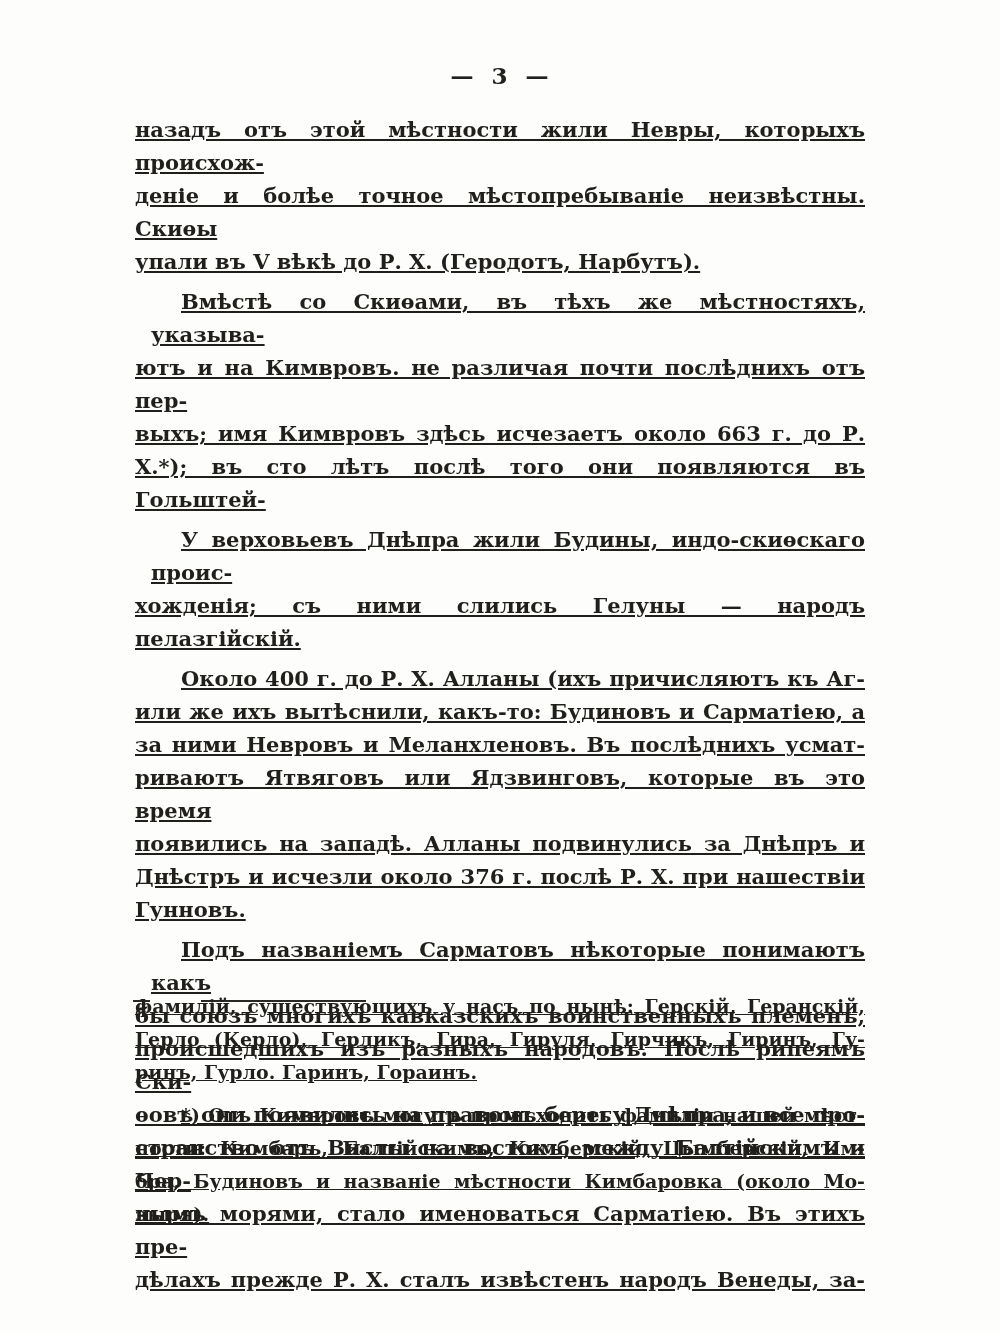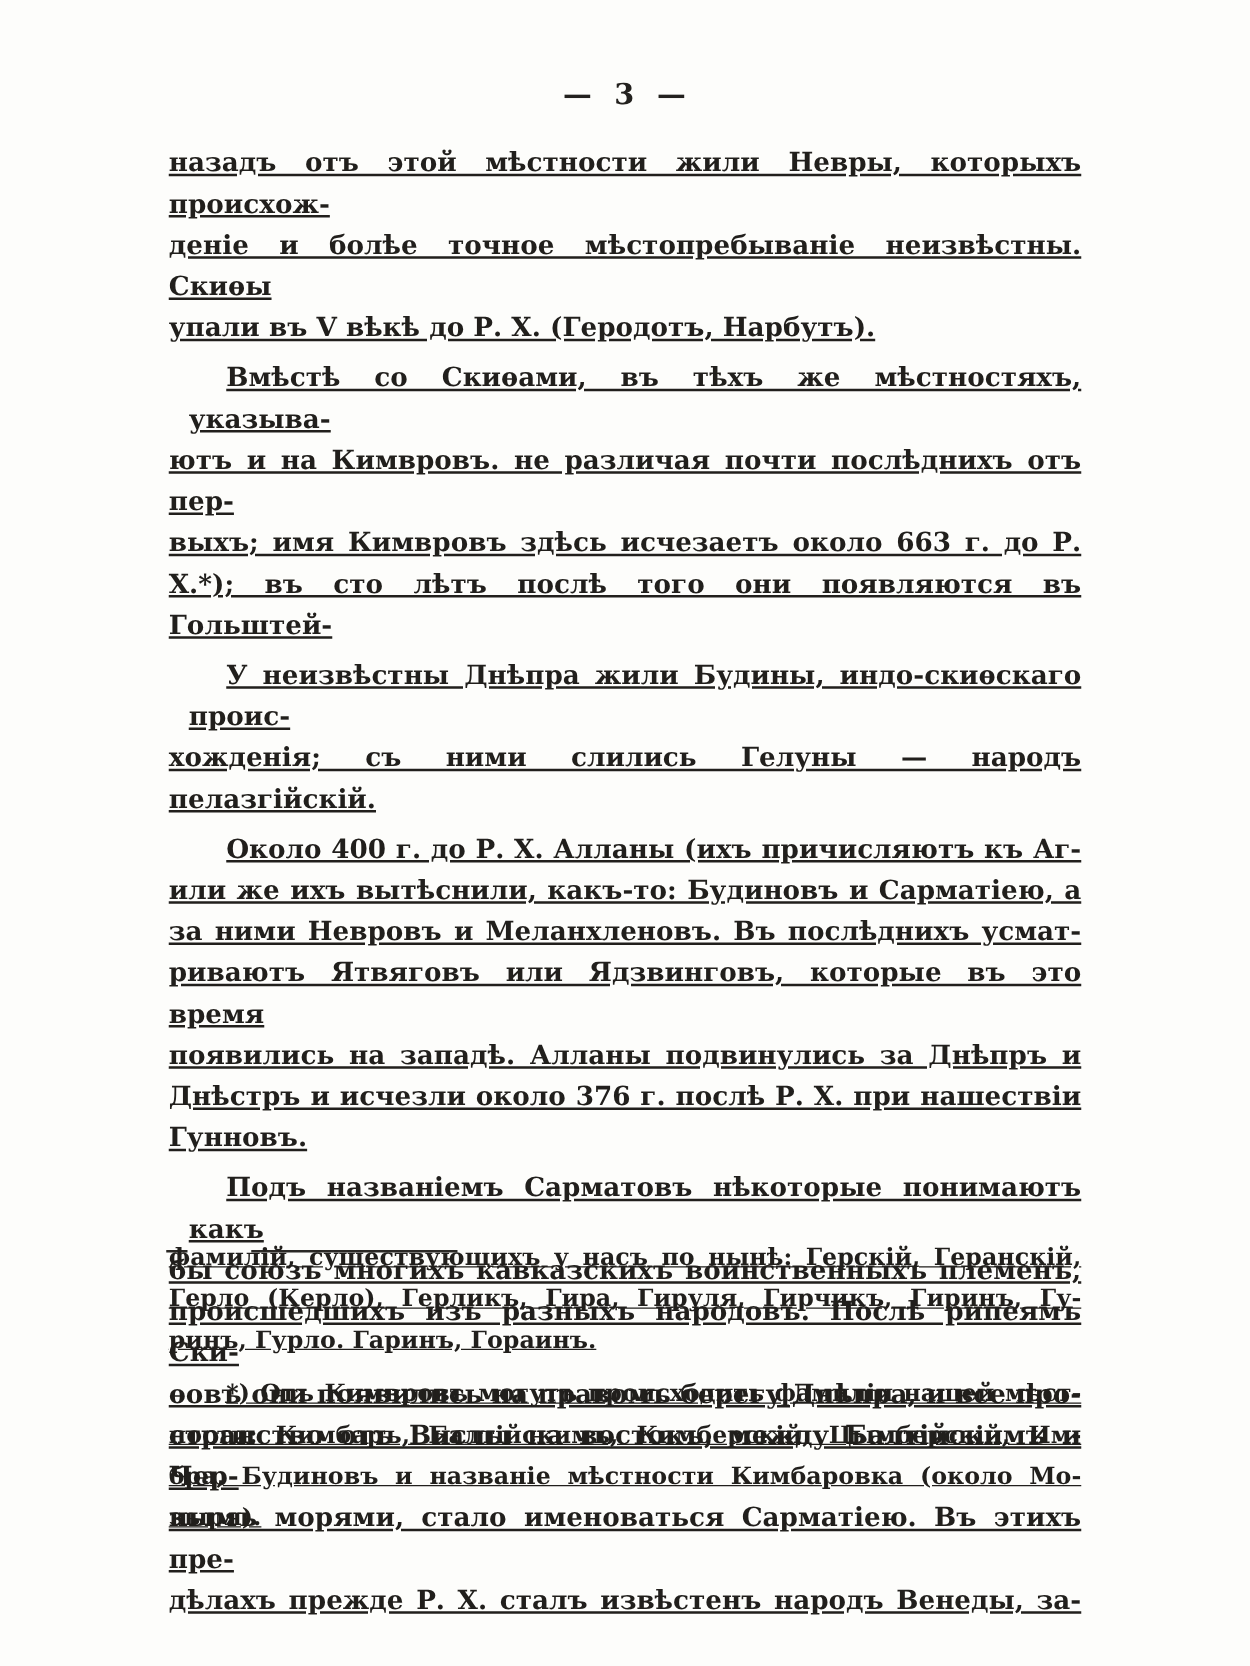--- a/index.html
+++ b/index.html
@@ -110,21 +110,21 @@
         <div class="line">деніе и болѣе точное мѣстопребываніе неизвѣстны. Скиѳы</div>
         <div class="line line-last">упали въ V вѣкѣ до Р. Х. (Геродотъ, Нарбутъ).</div>
       </div>
       <div class="paragraph indented">
         <div class="line">Вмѣстѣ со Скиѳами, въ тѣхъ же мѣстностяхъ, указыва-</div>
         <div class="line">ютъ и на Кимвровъ. не различая почти послѣднихъ отъ пер-</div>
         <div class="line">выхъ; имя Кимвровъ здѣсь исчезаетъ около 663 г. до Р.</div>
         <div class="line">Х.*); въ сто лѣтъ послѣ того они появляются въ Гольштей-</div>
       </div>
       <div class="paragraph indented">
-        <div class="line">У неизвѣстны Днѣпра жили Будины, индо-скиѳскаго проис-</div>
+        <div class="line">У верховьевъ Днѣпра жили Будины, индо-скиѳскаго проис-</div>
         <div class="line line-last">хожденія; съ ними слились Гелуны — народъ пелазгійскій.</div>
       </div>
       <div class="paragraph indented">
         <div class="line">Около 400 г. до Р. Х. Алланы (ихъ причисляютъ къ Аг-</div>
         <div class="line">или же ихъ вытѣснили, какъ-то: Будиновъ и Сарматіею, а</div>
         <div class="line">за ними Невровъ и Меланхленовъ. Въ послѣднихъ усмат-</div>
         <div class="line">риваютъ Ятвяговъ или Ядзвинговъ, которые въ это время</div>
         <div class="line">появились на западѣ. Алланы подвинулись за Днѣпръ и</div>
         <div class="line">Днѣстръ и исчезли около 376 г. послѣ Р. Х. при нашествіи</div>
         <div class="line line-last">Гунновъ.</div>

